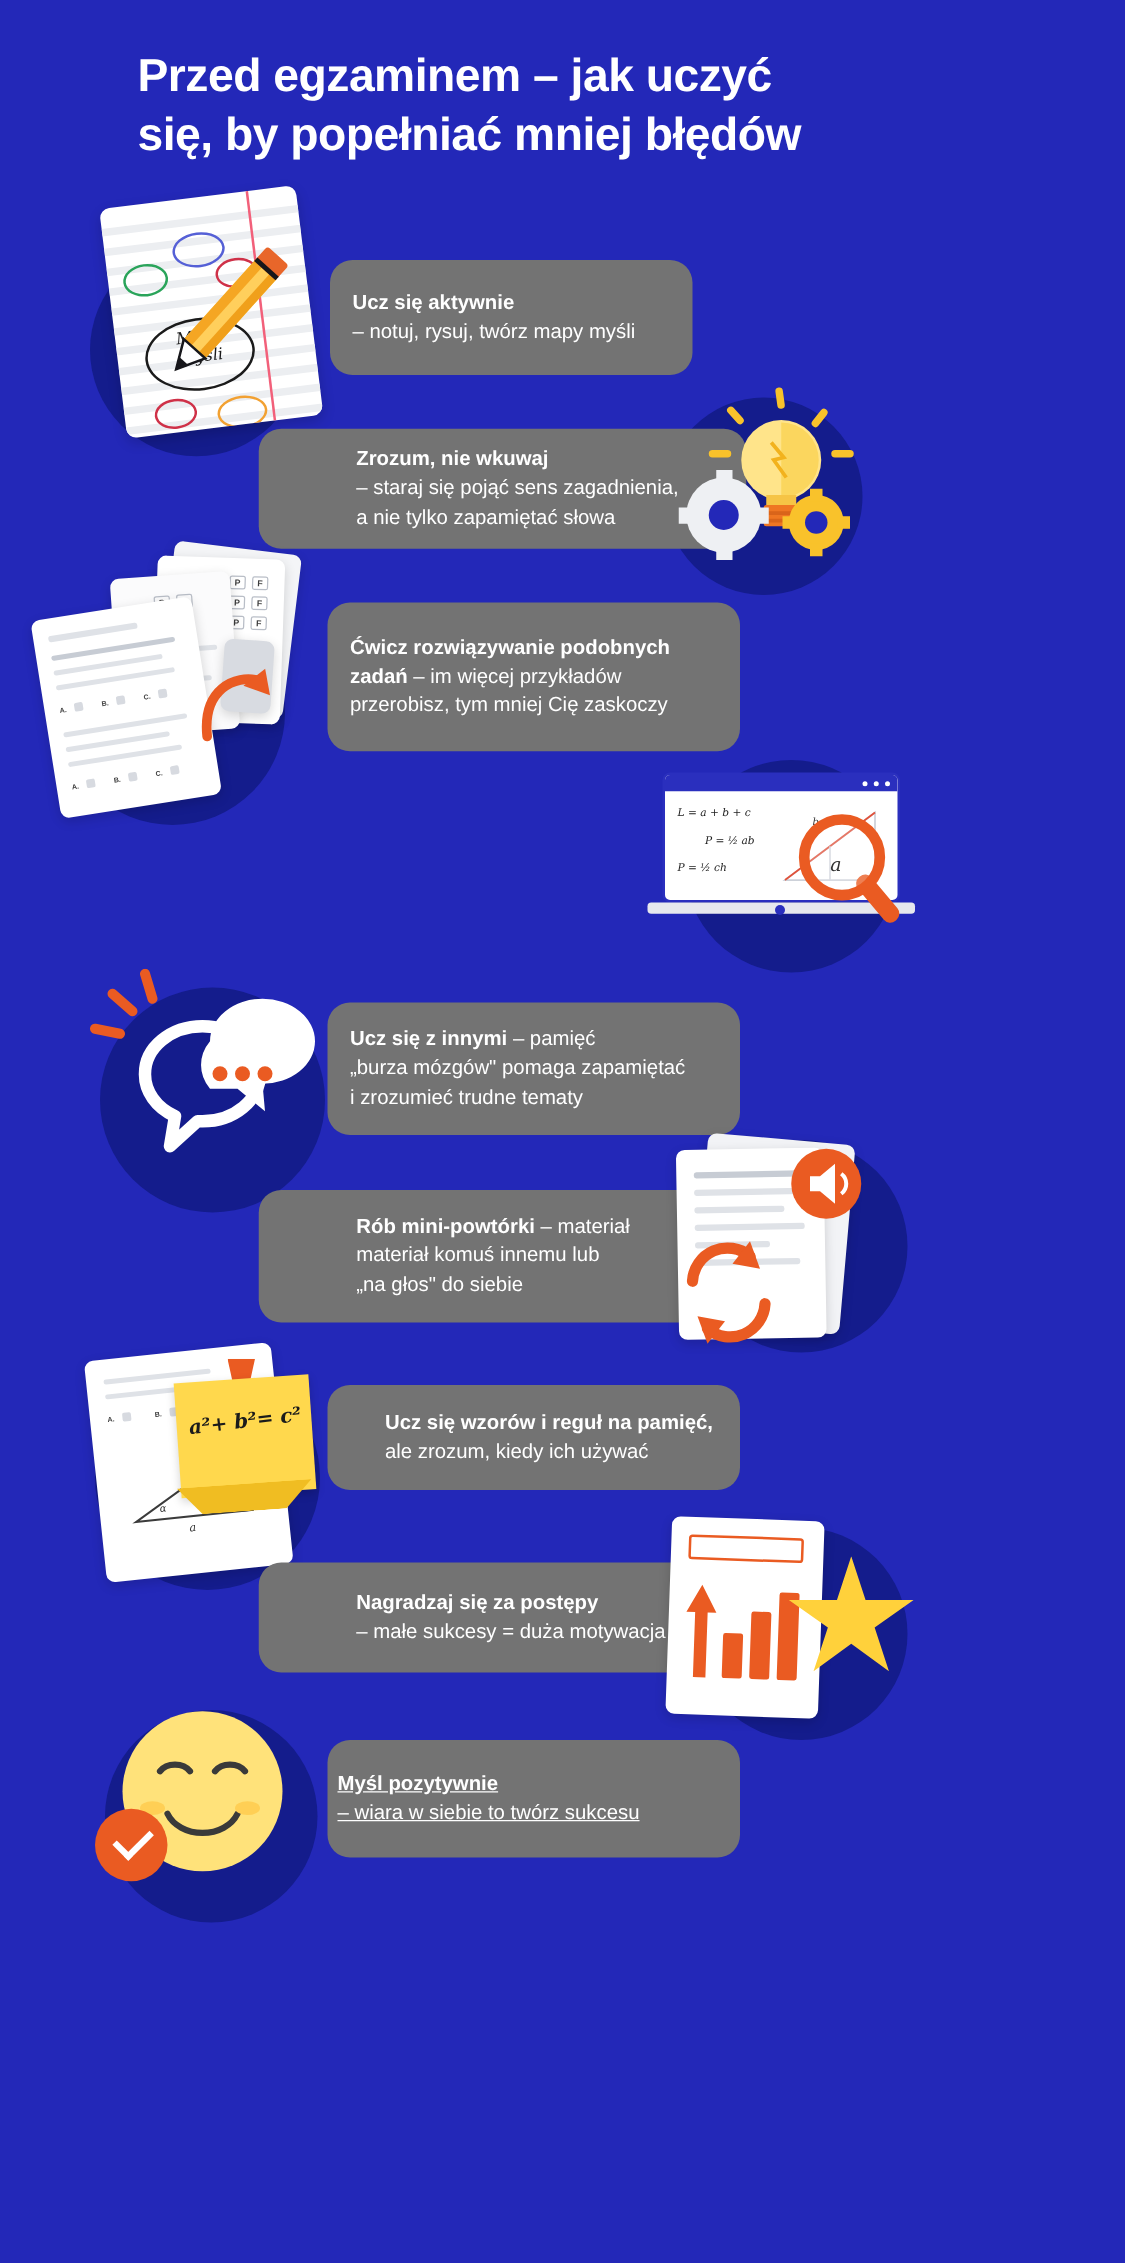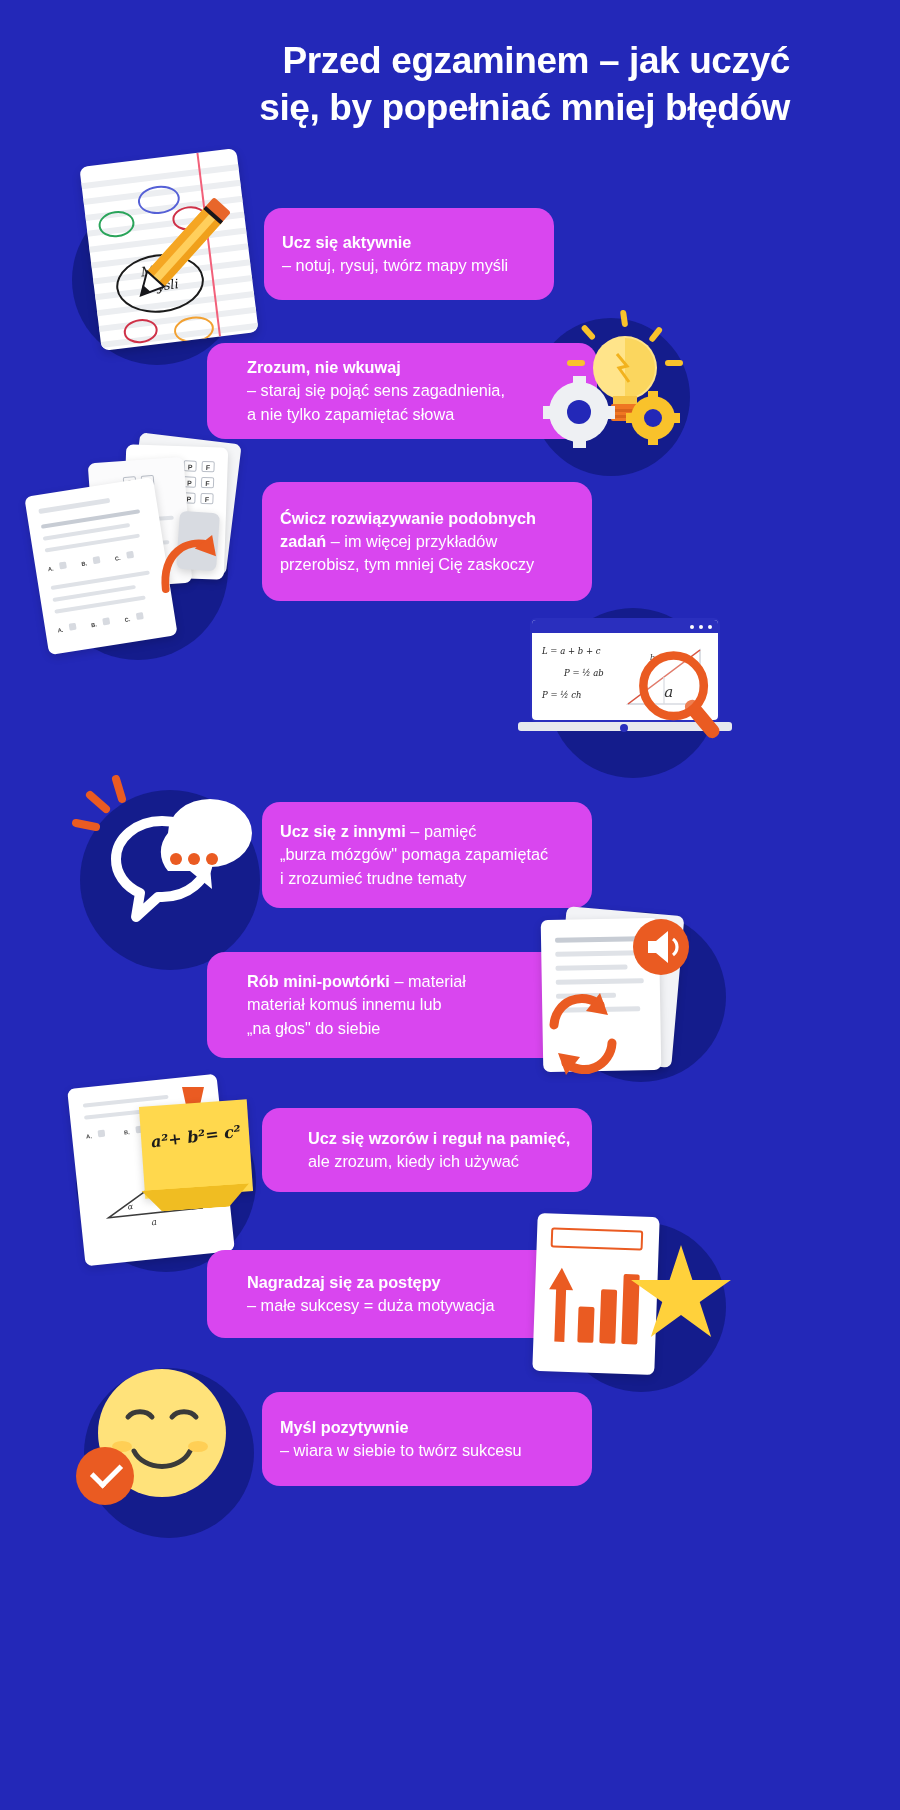--- a/index.html
+++ b/index.html
@@ -11,43 +11,43 @@
   }
   .poster {
     position: relative;
     width: 900px; height: 1810px;
     background: #2328b8;
     overflow: hidden;
   }
   .title {
     position: absolute;
     top: 38px; left: 0; width: 900px;
-    text-align: right;
+    text-align: left;
     color: #ffffff;
     font-size: 37px;
     font-weight: bold;
     line-height: 1.26;
     letter-spacing: -0.4px;
     padding: 0 110px;
   }
 
   
   .card {
     position: absolute;
-    background: #d946ef;
+    background: #737373;
     border-radius: 18px;
     color: #ffffff;
     display: flex;
     align-items: center;
   }
   .card .ctext {
     font-size: 16.3px;
     line-height: 1.42;
     font-weight: normal;
-    padding-left: 40px;
+    padding-left: 78px;
     padding-right: 18px;
   }
   .card .ctext b { font-weight: bold; }
   .card .ctext .sub { display: block; }
 
   
   .art { position: absolute; }
   .navy-circle {
     position: absolute;
     border-radius: 50%;
@@ -449,19 +449,19 @@
     <svg width="190" height="160" style="position:absolute;left:0;top:0;">
       <path d="M52 62 a14 11 0 0 1 24 0" stroke="#3a3a3a" stroke-width="5" fill="none" stroke-linecap="round"></path>
       <path d="M96 62 a14 11 0 0 1 24 0" stroke="#3a3a3a" stroke-width="5" fill="none" stroke-linecap="round"></path>
       <path d="M58 96 a30 24 0 0 0 56 0" stroke="#3a3a3a" stroke-width="5" fill="none" stroke-linecap="round"></path>
     </svg>
     <div id="blush-l"></div>
       <div id="blush-r"></div>
     <div id="check"></div>
   </div>
   <div class="card" style="left:262px;top:1392px;width:330px;height:94px;">
-    <div class="ctext" style="padding-left:18px;">
+    <div class="ctext" style="padding-left:8px;text-decoration:underline;">
       <b>Myśl pozytywnie</b>
       <span class="sub">– wiara w siebie to twórz sukcesu</span>
     </div>
   </div>
 
 </div>
 
 </body></html>

